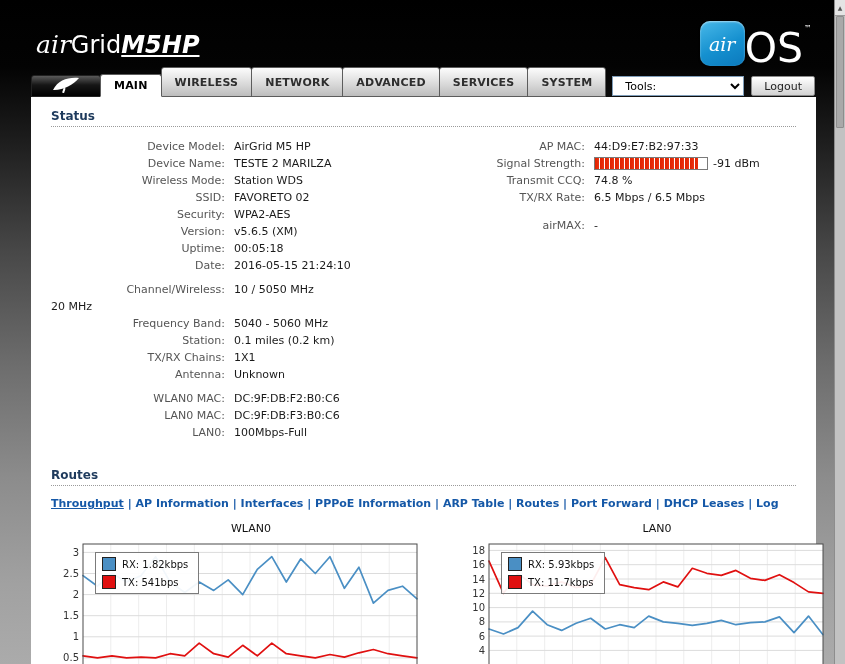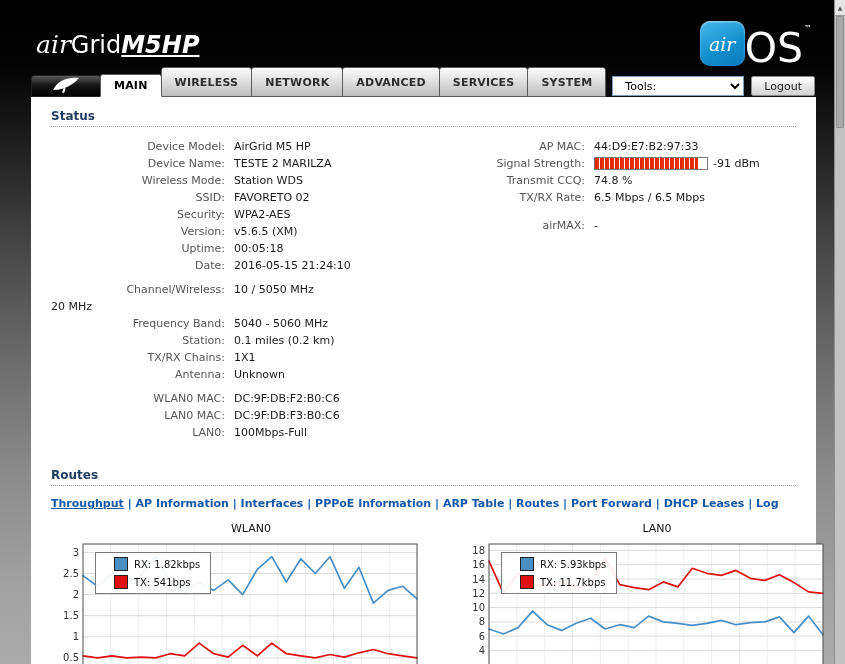--- a/index.html
+++ b/index.html
@@ -62,21 +62,21 @@
   .monitor{margin-top:20px;}
   .mlinks{margin:3px 0 12px 0;font-size:11px;font-weight:bold;color:#1558a7;}
   .mlinks a{color:#1558a7;text-decoration:none;}
   .mlinks a.active{text-decoration:underline;}
   .mlinks .sep{color:#1558a7;}
   .charts{display:flex;gap:40px;margin-left:2px;}
   .chart{position:relative;width:366px;flex:none;}
   .chart-title{text-align:center;font-size:11px;color:#111;margin:0 0 3px 30px;}
   .chart svg{display:block;width:366px;height:150px;}
   .chart-legend{position:absolute;left:42px;top:30px;background:rgba(255,255,255,.93);
-    border:1px solid #7b7b7b;padding:4px 10px 4px 18px;display:flex;flex-direction:column;gap:4px;justify-content:flex-end;}
+    border:1px solid #7b7b7b;padding:4px 10px 4px 6px;display:flex;flex-direction:column;gap:4px;justify-content:flex-end;}
   .legend-row{display:flex;align-items:center;gap:6px;font-size:10px;color:#111;white-space:nowrap;}
   .legend-swatch{width:12px;height:12px;flex:none;border:1px solid #222;display:inline-block;}
 </style>
 </head>
 <body>
 
 <div class="brand">
   <span class="brand-air">air</span><span class="brand-grid">Grid</span><span class="brand-model">M5HP</span>
 </div>
 

